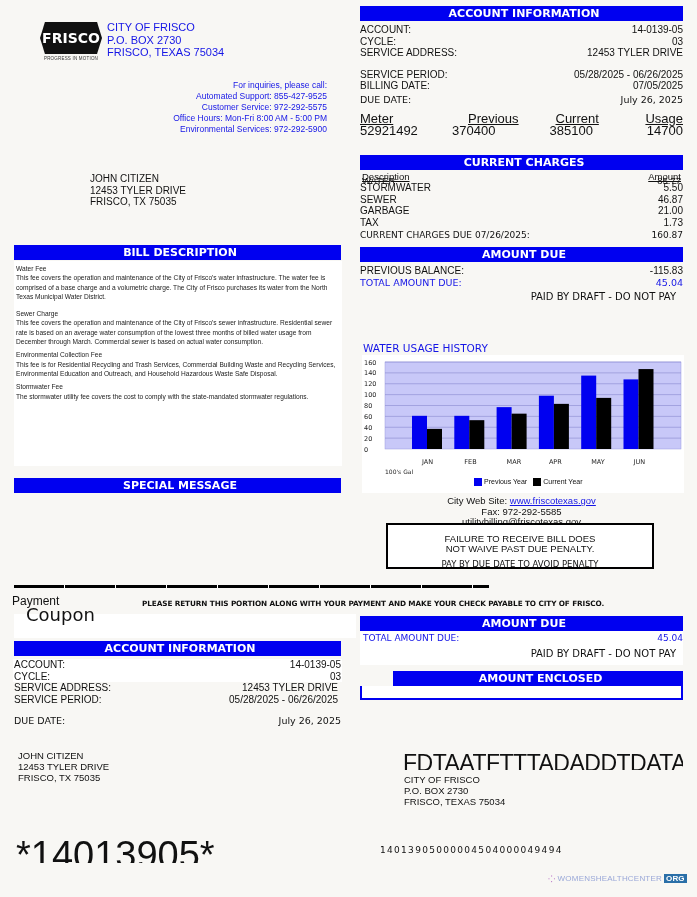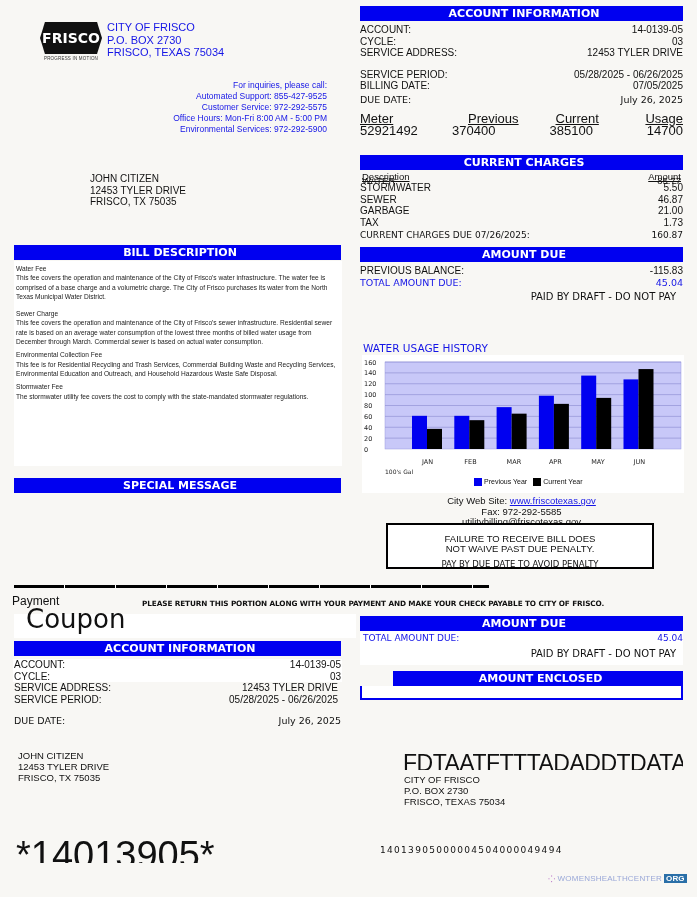--- a/index.html
+++ b/index.html
@@ -210,21 +210,21 @@
   <div>FAILURE TO RECEIVE BILL DOES</div>
   <div>NOT WAIVE PAST DUE PENALTY.</div>
   <div style="margin-top:5px;font-family:'DejaVu Sans',sans-serif;font-size:8.5px;">PAY BY DUE DATE TO AVOID PENALTY</div>
 </div>
 
 <div class="abs dash"></div>
 
 <div class="abs" style="left:12px;top:594px;font-size:12px;">Payment</div>
 <div class="abs" style="left:142px;top:599px;font-family:'DejaVu Sans',sans-serif;font-weight:bold;font-size:7.3px;letter-spacing:-0.1px;">PLEASE RETURN THIS PORTION ALONG WITH YOUR PAYMENT AND MAKE YOUR CHECK PAYABLE TO CITY OF FRISCO.</div>
 <div class="abs" style="left:14px;top:614px;width:342px;height:24px;background:#fff;"></div>
-<div class="abs" style="left:26px;top:604px;font-family:'DejaVu Sans',sans-serif;font-size:26px;">Coupon</div>
+<div class="abs" style="left:26px;top:604px;font-family:'DejaVu Sans',sans-serif;font-size:18px;">Coupon</div>
 
 <div class="abs" style="left:14px;top:641px;width:327px;">
   <div class="bar-hdr" style="margin-bottom:3px;">ACCOUNT INFORMATION</div>
   <div style="background:#fff;margin:0 -1px;padding:0 1px;">
   <div class="row">
         <span>ACCOUNT:</span>
         <span>14-0139-05</span>
       </div>
   <div class="row">
         <span>CYCLE:</span>

